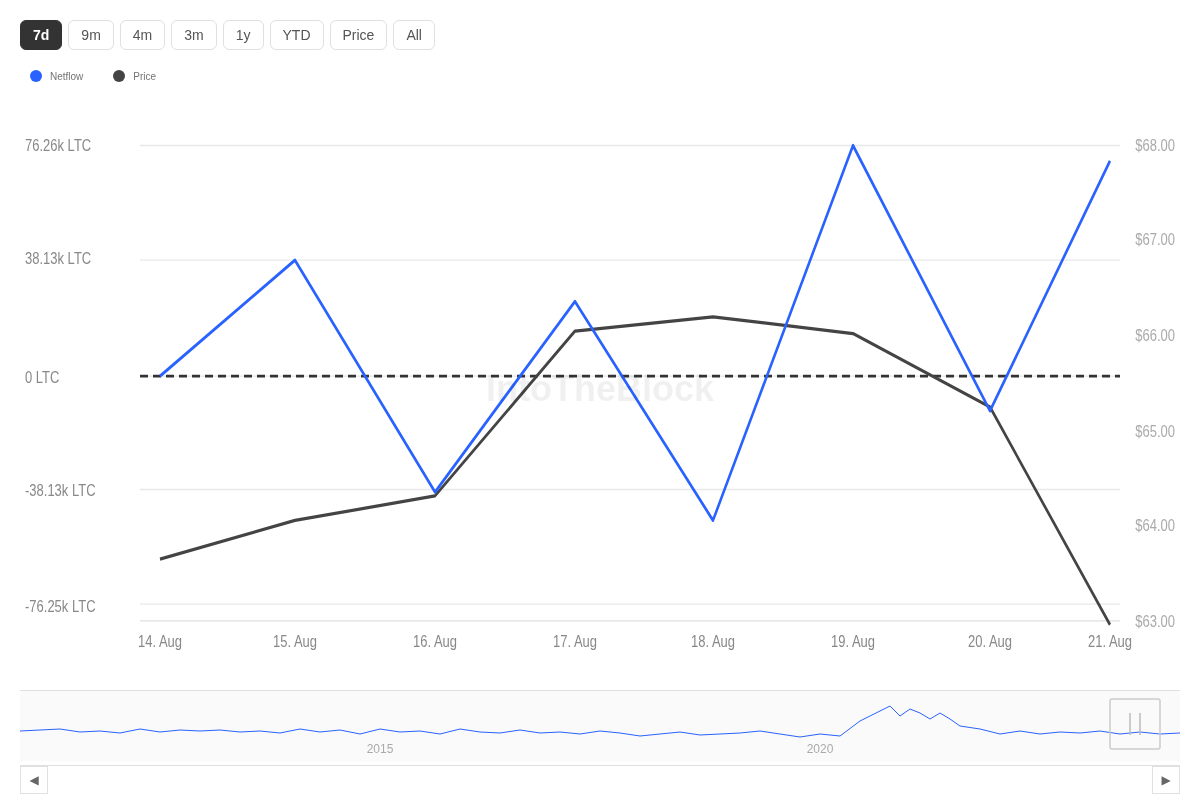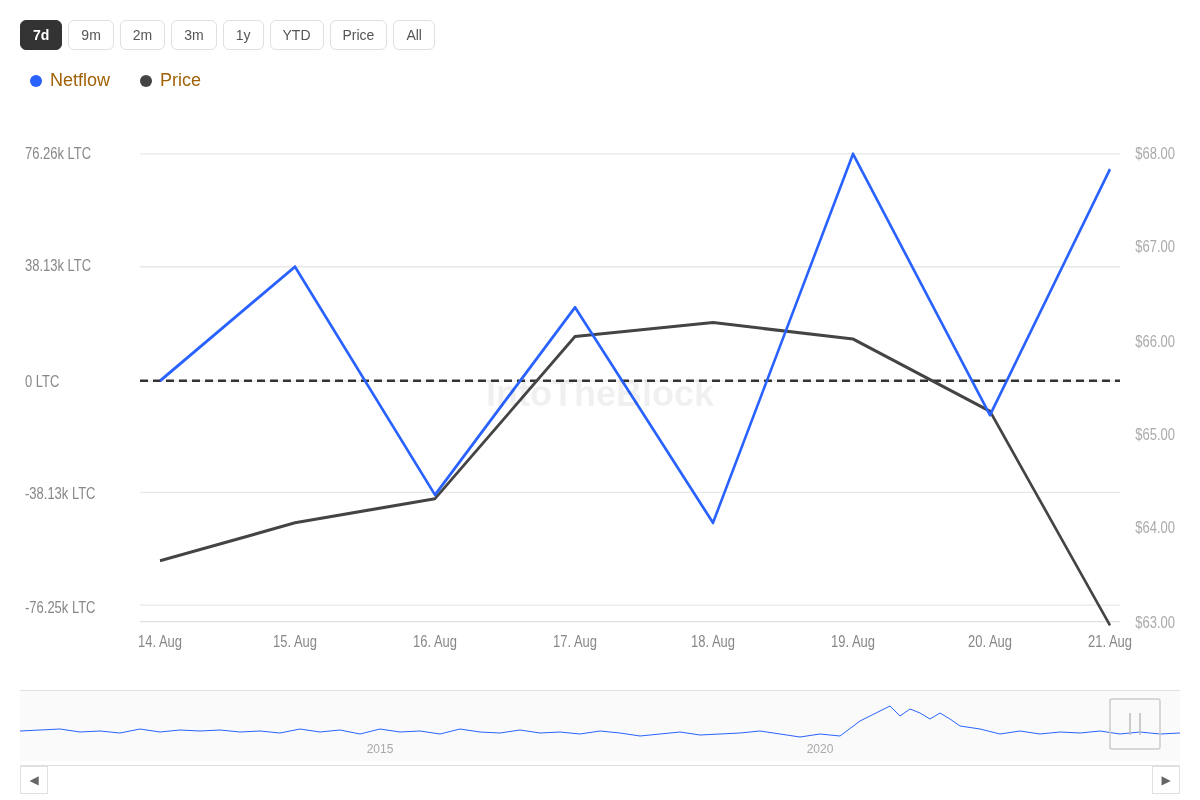--- a/index.html
+++ b/index.html
@@ -54,22 +54,22 @@
       gap: 8px;
     }
     .legend-dot {
       width: 12px;
       height: 12px;
       border-radius: 50%;
     }
     .legend-dot.blue { background: #2962ff; }
     .legend-dot.dark { background: #444; }
     .legend-label {
-      font-size: 18px;
-      color: #a16207;
+      font-size: 10px;
+      color: #737373;
     }
     
     .chart-area {
       flex: 1;
       display: flex;
       flex-direction: column;
       min-height: 0;
     }
     .main-chart {
       flex: 1;
@@ -121,21 +121,21 @@
     }
   </style>
 </head>
 <body>
 
 <div class="container">
 
   <div class="time-buttons">
     <button class="time-btn active">7d</button>
     <button class="time-btn">9m</button>
-    <button class="time-btn">2m</button>
+    <button class="time-btn">4m</button>
     <button class="time-btn">3m</button>
     <button class="time-btn">1y</button>
     <button class="time-btn">YTD</button>
     <button class="time-btn">Price</button>
     <button class="time-btn">All</button>
   </div>
 
   <div class="legend">
     <div class="legend-item">
       <div class="legend-dot blue"></div>

